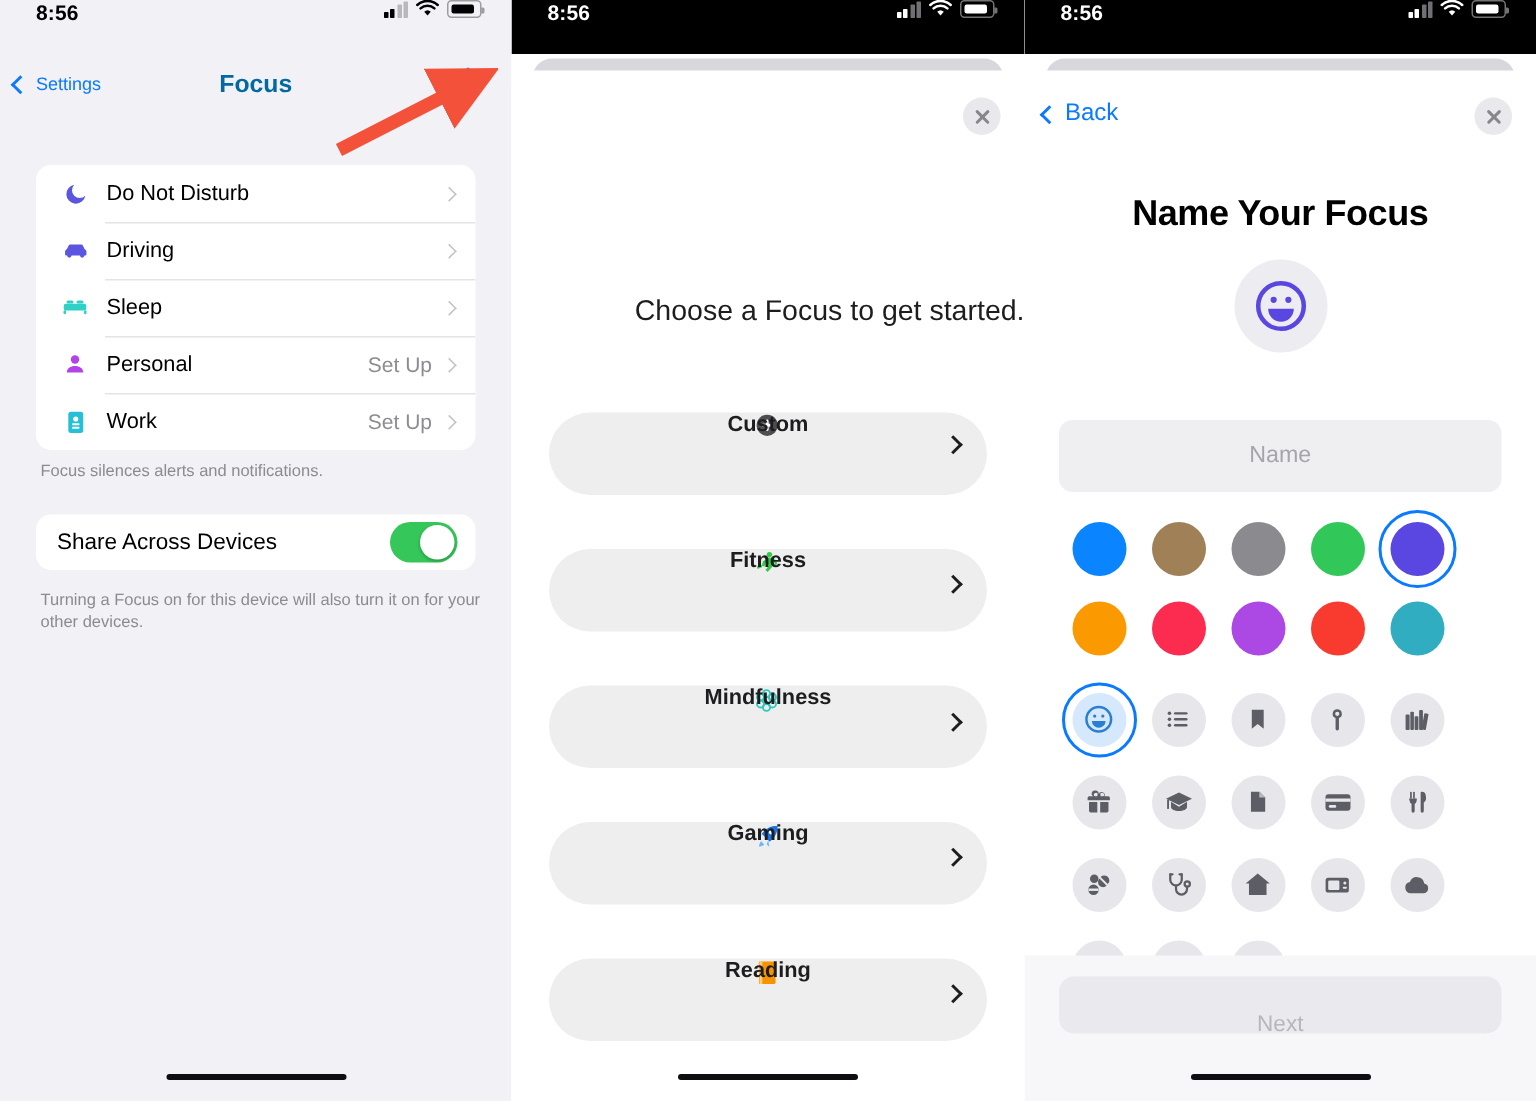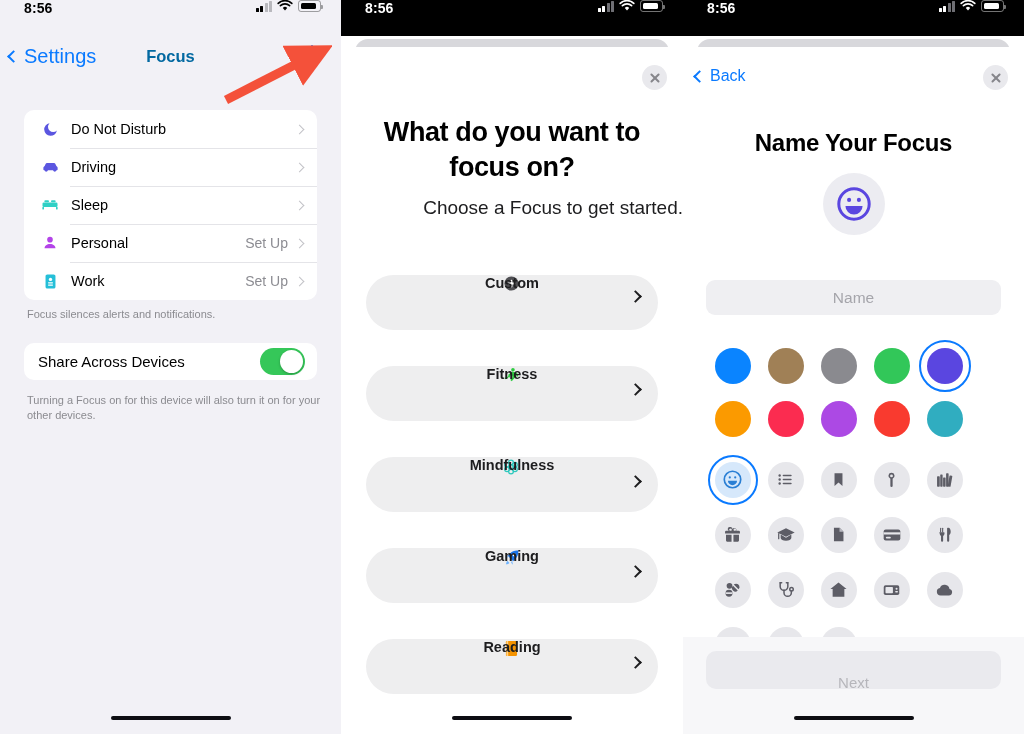--- a/index.html
+++ b/index.html
@@ -55,21 +55,21 @@
                    width:1.8px; height:4.5px; border-radius:0 1px 1px 0; }
   .statusbar.light .ic-batt:after { background:rgba(0,0,0,.35); }
   .statusbar.dark  .ic-batt:after { background:rgba(255,255,255,.45); }
 
   
   .navbar {
     position:absolute; top:34px; left:0; right:0; height:44px;
     display:flex; align-items:center; z-index: 20;
   }
   .nav-back { display:flex; align-items:center; color:#0a7aff;
-              font-size:20px; padding-left:9px; cursor:pointer; }
+              font-size:12px; padding-left:9px; cursor:pointer; }
   .chev-l { width:9px; height:9px; border-left:2.3px solid #0a7aff;
             border-bottom:2.3px solid #0a7aff; transform:rotate(45deg);
             margin-right:6px; }
   .nav-title { position:absolute; left:0; right:0; text-align:center;
                font-size:16.5px; font-weight:bold; color:#0369a1; }
   .nav-plus { position:absolute; right:18px; width:22px; height:22px;
               cursor:pointer; }
   .nav-plus:before, .nav-plus:after {
     content:""; position:absolute; background:#0a7aff; border-radius:1px; }
   .nav-plus:before { left:0; top:9.8px; width:22px; height:2.4px; }
@@ -138,21 +138,21 @@
   .fo-chev { margin-left:auto; width:9px; height:9px;
              border-right:2.4px solid #1d1d1f; border-top:2.4px solid #1d1d1f;
              transform:rotate(45deg); z-index:2; }
 
   
   .p3-title { position:absolute; top:82px; left:0; right:0; text-align:center;
               font-size:24px; font-weight:bold; color:#000; letter-spacing:-.3px; }
   .p3-avatar { position:absolute; top:126px; left:50%; transform:translateX(-50%);
                width:62px; height:62px; border-radius:50%; background:#ececf1;
                display:flex; align-items:center; justify-content:center; }
-  .p3-input { position:absolute; top:233px; left:23px; right:23px; height:35px;
+  .p3-input { position:absolute; top:233px; left:23px; right:23px; height:48px;
               background:#efeff2; border-radius:9px; display:flex;
               align-items:center; justify-content:center; cursor:text; }
   .p3-input span { font-size:15.5px; color:#a5a5ab; }
   .swatches { position:absolute; top:292px; left:23px; right:23px;
               display:flex; flex-wrap:wrap; gap:0; }
   .sw-cell { width:53px; height:53px; display:flex; align-items:center;
              justify-content:center; cursor:pointer; }
   .sw { width:36px; height:36px; border-radius:50%; }
   .sw-cell.sel { position:relative; }
   .sw-cell.sel:before { content:""; position:absolute; width:48px; height:48px;
@@ -334,21 +334,20 @@
       </div>
     </div>
 
     <div class="sheet-back"></div>
     <div class="sheet">
 
       <div class="close-btn">
           <span></span>
         </div>
 
-      <div class="p2-title">What do you want to focus on?</div>
       <div class="p2-sub">Choose a Focus to get started.</div>
 
       <div class="focus-opts">
 
         <div class="focus-opt">
           <span class="fo-ic">
             <svg width="17" height="17" viewBox="0 0 24 24">
               <circle cx="12" cy="12" r="10" fill="#4e4e52"></circle>
               <rect x="6.6" y="10.7" width="10.8" height="2.6" rx="1.3" fill="#fff"></rect>
               <rect x="10.7" y="6.6" width="2.6" height="10.8" rx="1.3" fill="#fff"></rect>

